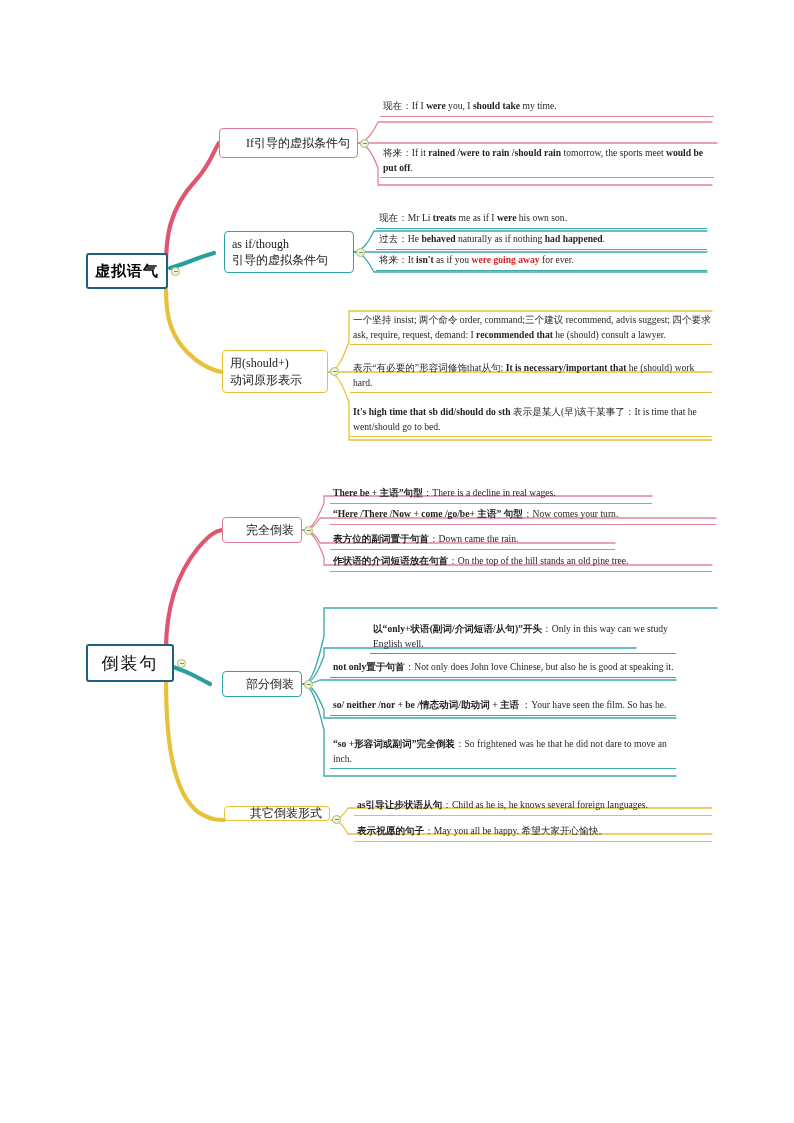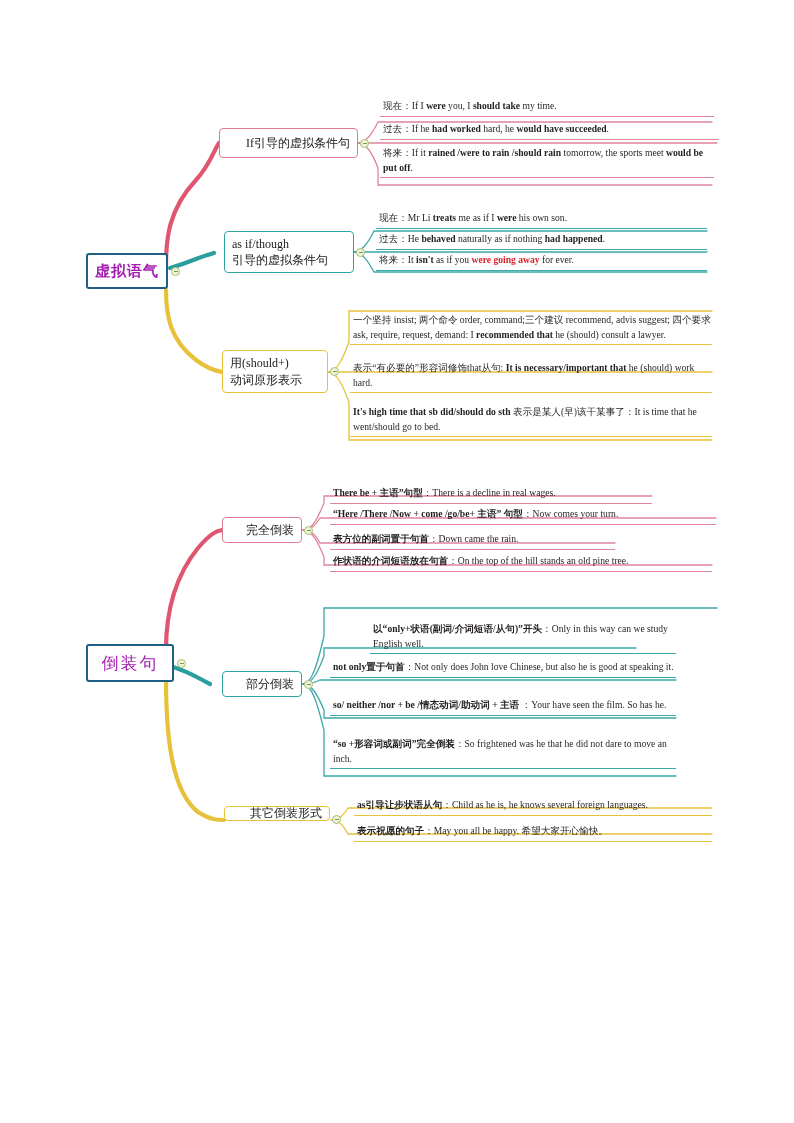--- a/index.html
+++ b/index.html
@@ -13,21 +13,21 @@
     background:#fff;
     overflow:hidden;
   }
   #wires{position:absolute;left:0;top:0;width:794px;height:1123px;pointer-events:none;}
 
   
   .node{position:absolute;box-sizing:border-box;display:flex;align-items:center;justify-content:center;background:#fff;}
   .root{
     border:2px solid #1f5f86;border-radius:3px;
     font-family:"DejaVu Sans","Liberation Sans",sans-serif;
-    font-weight:bold;color:#a21caf;
+    font-weight:bold;color:#000000;
   }
   .root .lbl{font-size:15px;letter-spacing:1px;}
   .root.plain .lbl{font-weight:normal;font-family:"Liberation Serif",serif;font-size:17px;letter-spacing:2px;}
   .sub{
     border:1.4px solid #000;border-radius:4px;
     font-family:"Liberation Serif","DejaVu Serif",serif;
     font-size:12px;color:#1a1a1a;line-height:1.35;
     padding:3px 7px;justify-content:flex-start;
   }
   .sub.pink{border-color:#e07a90;}
@@ -107,21 +107,20 @@
     <span class="lbl">虚拟语气</span>
   </div>
   <div class="toggle" style="left:171px;top:267px;"></div>
 
   <div class="node sub pink center" style="left:219px;top:128px;width:139px;height:30px;">
     <span class="lbl">If引导的虚拟条件句</span>
   </div>
   <div class="toggle" style="left:360px;top:139px;"></div>
 
   <div class="leaf" style="left:380px;top:98px;width:334px;border-bottom:1.2px solid #e0849a;">现在：If I <b>were</b> you, I <b>should take</b> my time.</div>
-  <div class="leaf" style="left:380px;top:121px;width:339px;border-bottom:1.2px solid #e0849a;">过去：If he <b>had worked</b> hard, he <b>would have succeeded</b>.</div>
   <div class="leaf" style="left:380px;top:145px;width:334px;border-bottom:1.2px solid #e0849a;">将来：If it <b>rained /were to rain /should rain</b> tomorrow, the sports meet <b>would be put off</b>.</div>
 
   <div class="node sub teal" style="left:224px;top:231px;width:130px;height:42px;">
     <span class="lbl">as if/though
 引导的虚拟条件句</span>
   </div>
   <div class="toggle" style="left:356px;top:248px;"></div>
 
   <div class="leaf" style="left:376px;top:210px;width:331px;border-bottom:1.2px solid #3aa9a9;">现在：Mr Li <b>treats</b> me as if I <b>were</b> his own son.</div>
   <div class="leaf" style="left:376px;top:231px;width:331px;border-bottom:1.2px solid #3aa9a9;">过去：He <b>behaved</b> naturally as if nothing <b>had happened</b>.</div>

